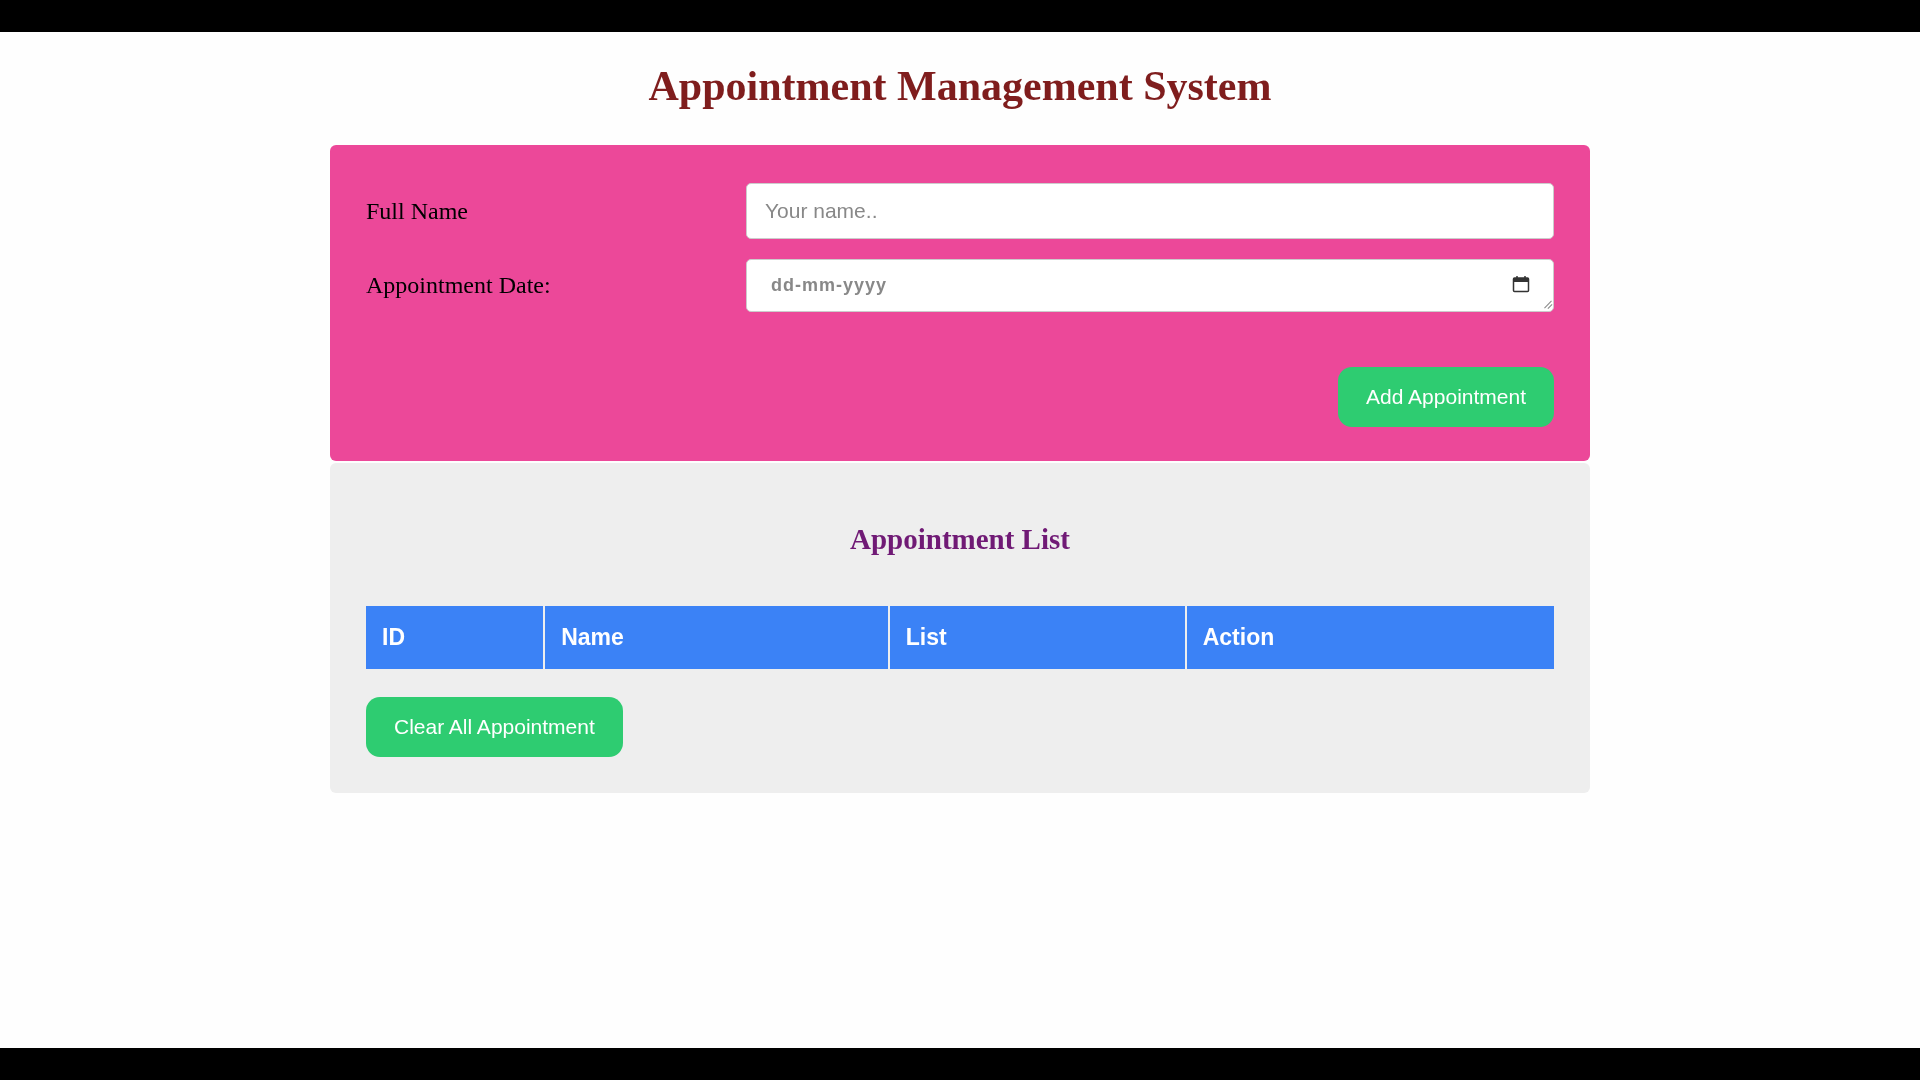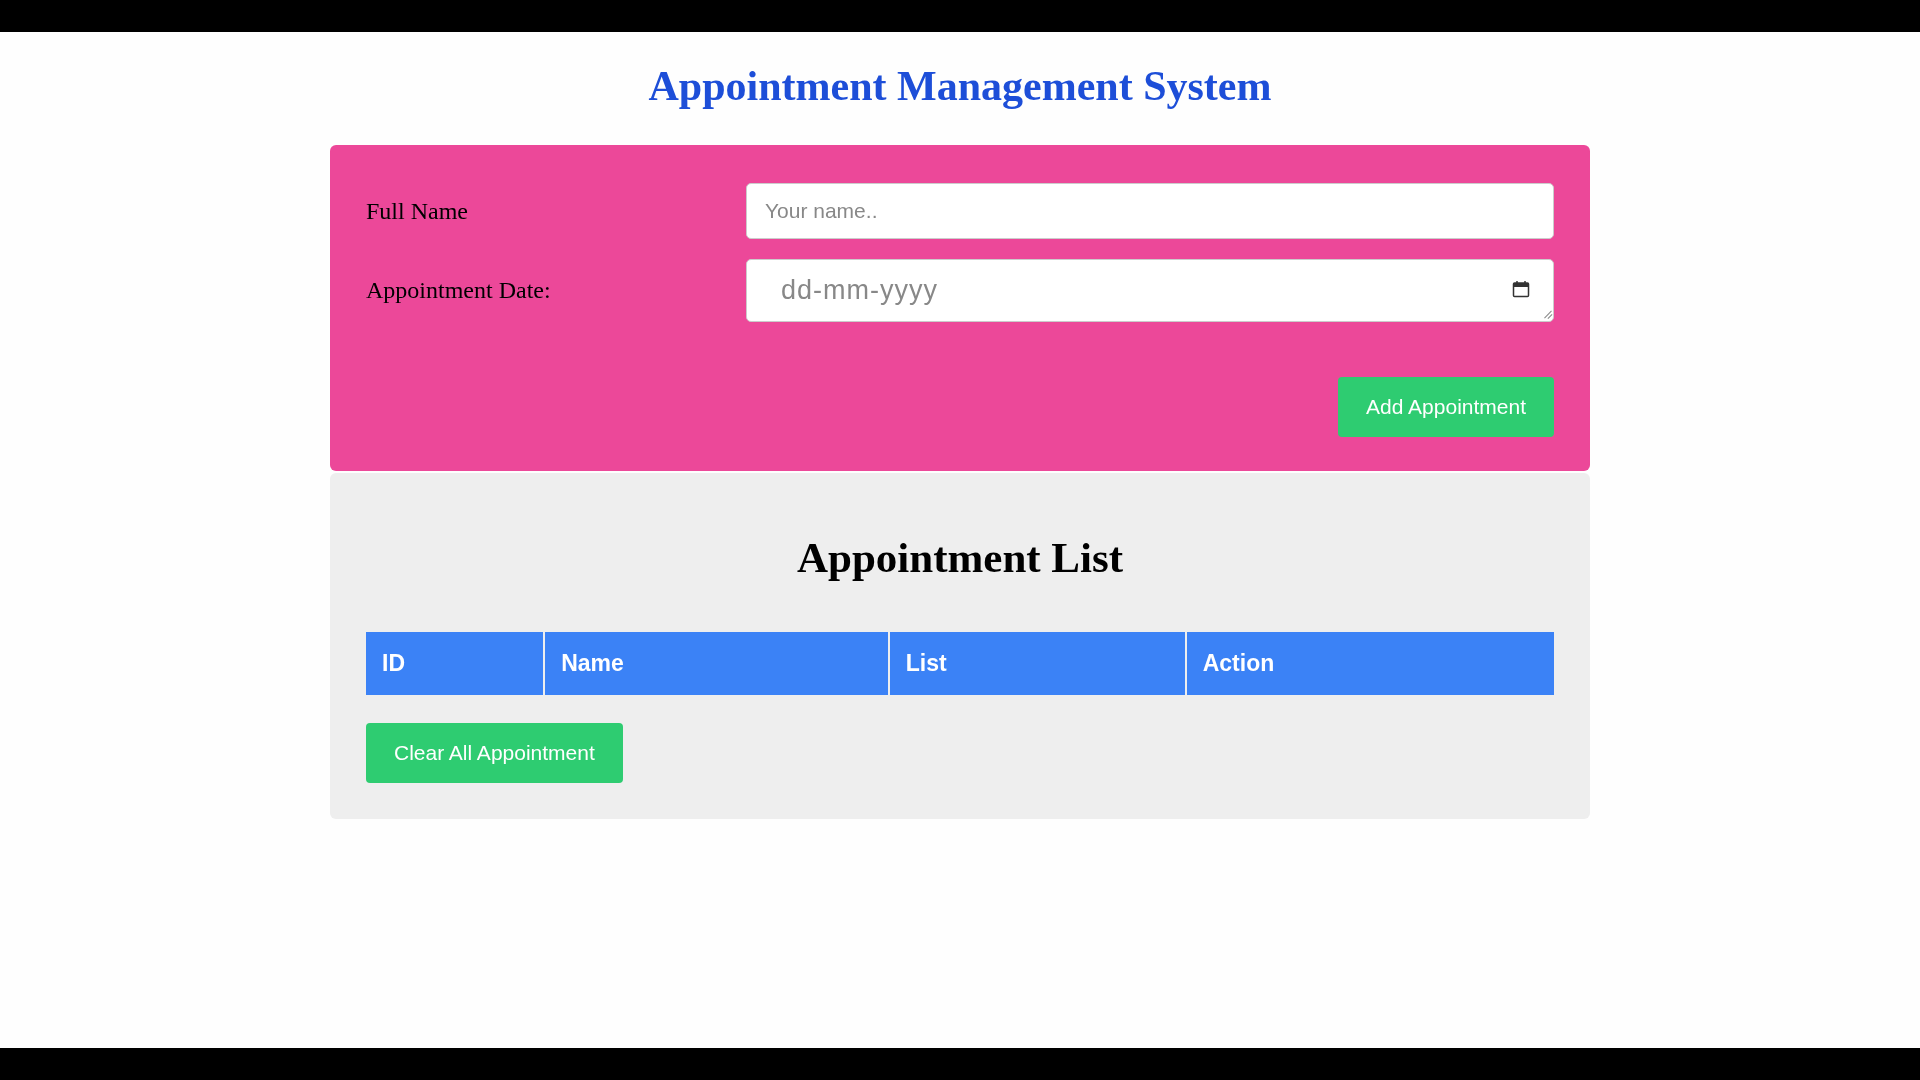--- a/index.html
+++ b/index.html
@@ -25,21 +25,21 @@
       bottom: 0;
       left: 0;
     }
     .container {
       max-width: 1600px;
       margin: 0 auto;
       padding: 0 170px;
     }
     .page-title {
       text-align: center;
-      color: #1d4ed8;
+      color: #7f1d1d;
       font-size: 42px;
       font-weight: bold;
       margin: 30px 0 35px;
       font-family: Georgia, serif;
     }
     .form-card {
       background: #ec4899;
       border-radius: 6px;
       padding: 38px 36px 34px;
       margin-bottom: 2px;
@@ -73,28 +73,29 @@
     .form-input::placeholder {
       color: #888;
     }
     .date-input-wrap {
       position: relative;
       display: flex;
       align-items: center;
     }
     .date-input {
       width: 100%;
-      padding: 15px 34px;
-      font-size: 27px;
+      padding: 15px 24px;
+      font-size: 18px;
       border: 1px solid #ccc;
       border-radius: 5px;
       font-family: Arial, sans-serif;
       color: #555;
       background: #fff;
       letter-spacing: 1px;
+      font-weight: bold;
     }
     .calendar-icon {
       position: absolute;
       right: 24px;
       top: 50%;
       transform: translateY(-50%);
       pointer-events: none;
     }
     .resize-handle {
       position: absolute;
@@ -125,33 +126,33 @@
       display: flex;
       justify-content: flex-end;
       margin-top: 55px;
     }
     .btn {
       background: #2ecc71;
       color: #fff;
       border: none;
       padding: 18px 28px;
       font-size: 21px;
-      border-radius: 4px;
+      border-radius: 14px;
       cursor: pointer;
       font-family: Arial, sans-serif;
     }
     .list-card {
       background: #eeeeee;
       border-radius: 6px;
       padding: 60px 36px 36px;
     }
     .list-title {
       text-align: center;
-      color: #000000;
-      font-size: 43px;
+      color: #701a75;
+      font-size: 29px;
       font-weight: bold;
       margin-bottom: 50px;
       font-family: Georgia, serif;
     }
     .table {
       width: 100%;
       border-collapse: collapse;
     }
     .table th {
       background: #3b82f6;

